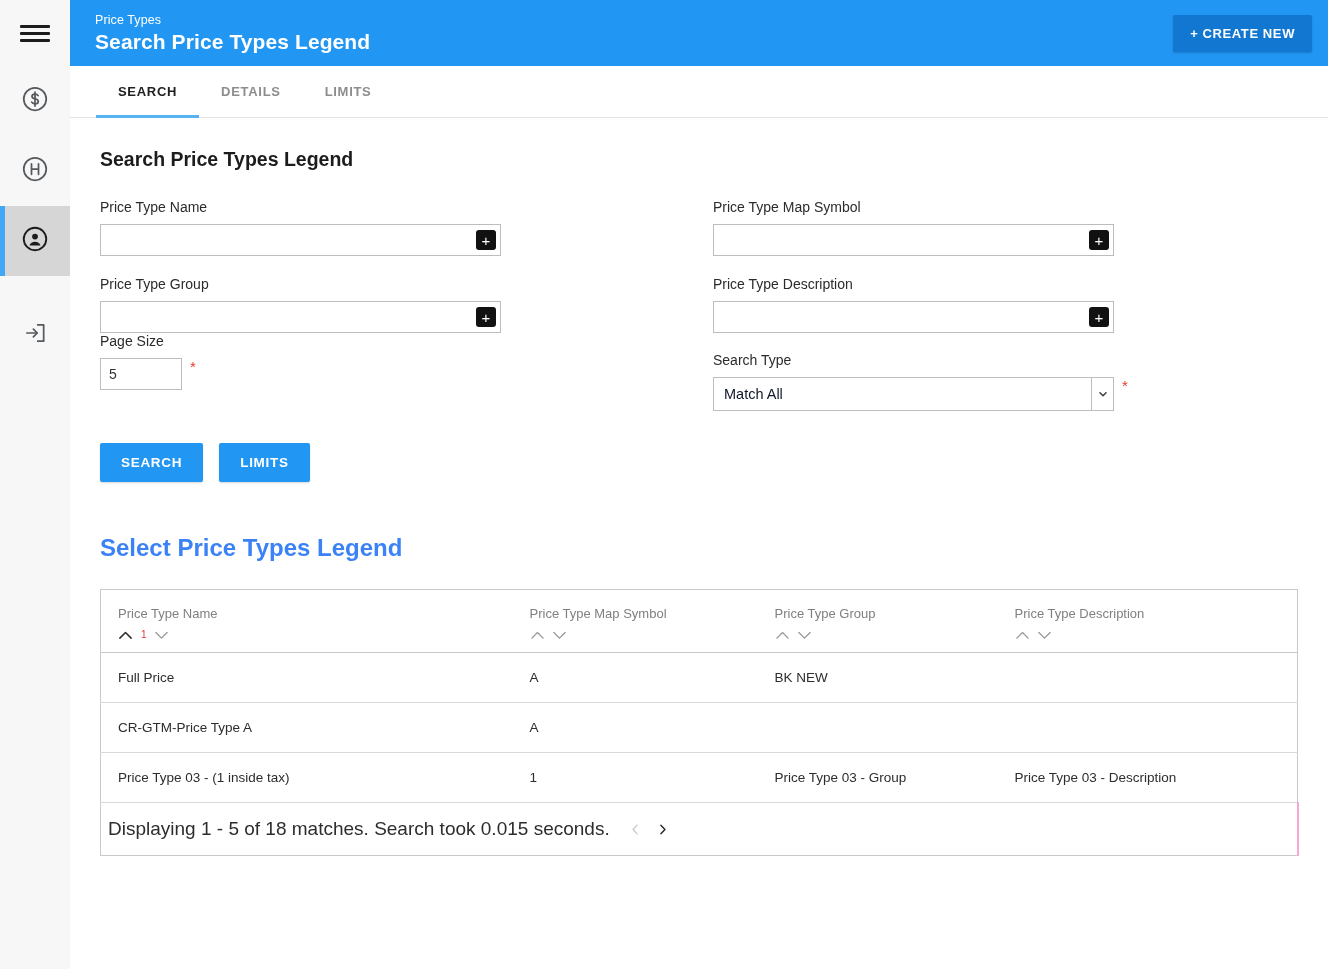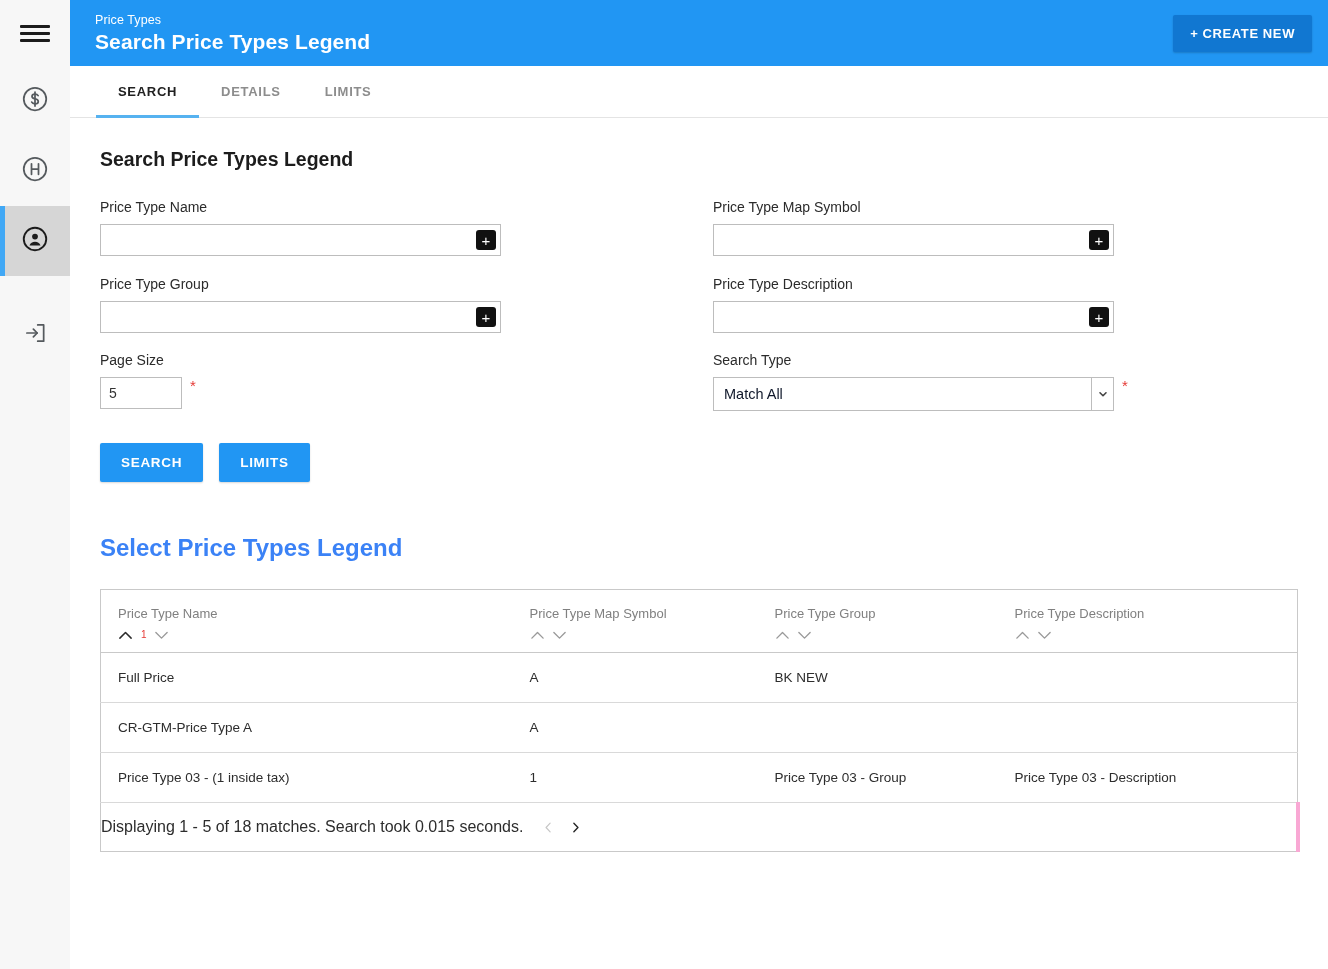--- a/index.html
+++ b/index.html
@@ -148,24 +148,24 @@
   .sorters { margin-top: 9px; display: flex; align-items: flex-start; gap: 7px; }
   .sort-ico { cursor: pointer; line-height: 0; display: inline-flex; align-items: flex-start; }
   .sort-rank { color: #e53935; font-size: 10px; margin-left: 1px; line-height: 10px; }
   td {
     font-size: 13.5px; color: #2d2d2d; padding: 17px 0 17px 17px;
     border-bottom: 1px solid #d9d9d9; background: #fff;
   }
   tbody tr td:first-child { border-left: 1px solid #c9c9c9; }
   tbody tr td:last-child { border-right: 1px solid #c9c9c9; }
   .footer-cell {
-    padding: 15px 18px 15px 0; text-align: right;
-    font-size: 16px; color: #2d2d2d;
+    padding: 15px 18px 15px 7px; text-align: right;
+    font-size: 19px; color: #2d2d2d;
     border-bottom: 1px solid #c9c9c9;
-    border-left: 1px solid #c9c9c9; border-right: 4px solid #f9a8d4;
+    border-left: 1px solid #c9c9c9; border-right: 2px solid #f9a8d4;
   }
   .pager { display: inline-flex; align-items: center; gap: 14px; margin-left: 14px; vertical-align: middle; }
   .pg-btn { cursor: pointer; line-height: 0; display: inline-flex; }
 </style>
 </head>
 <body>
 
 <div id="app">
 
   <nav class="sidebar">
@@ -267,21 +267,21 @@
         </div>
 
         <div class="field" style="margin-top:20px">
           <label class="field-label">Price Type Description</label>
           <div class="input-wrap">
             <input class="txt" type="text" value="" style="">
             <button class="plus-btn">+</button>
           </div>
         </div>
 
-        <div class="field" style="margin-top:19px">
+        <div class="field" style="">
           <label class="field-label">Page Size</label>
           <div class="row-inline">
             <div class="input-wrap narrow">
               <input class="txt plain" type="text" value="5" style="">
             </div>
             <span class="req">*</span>
           </div>
         </div>
 
         <div class="field" style="margin-top:19px">

